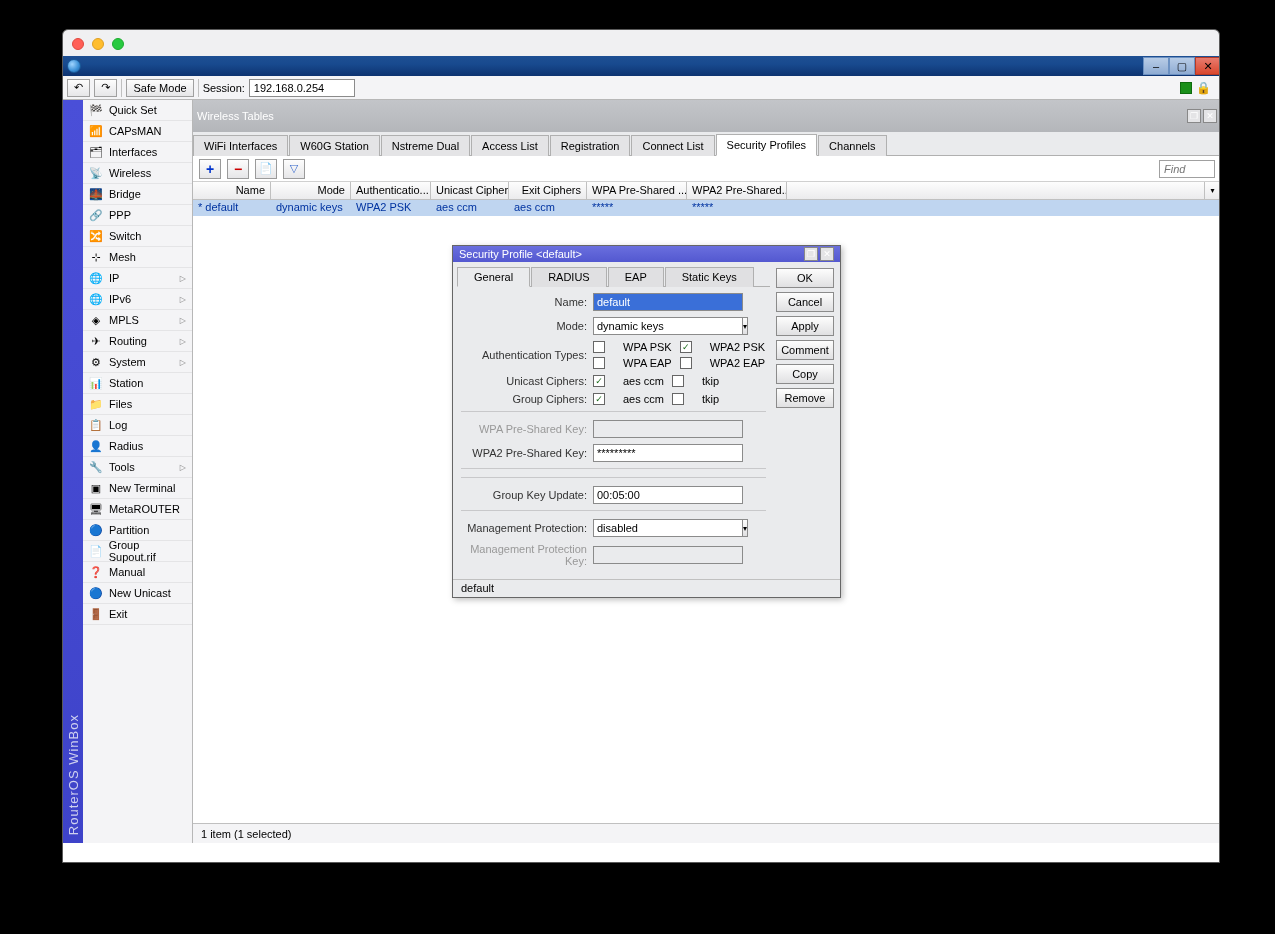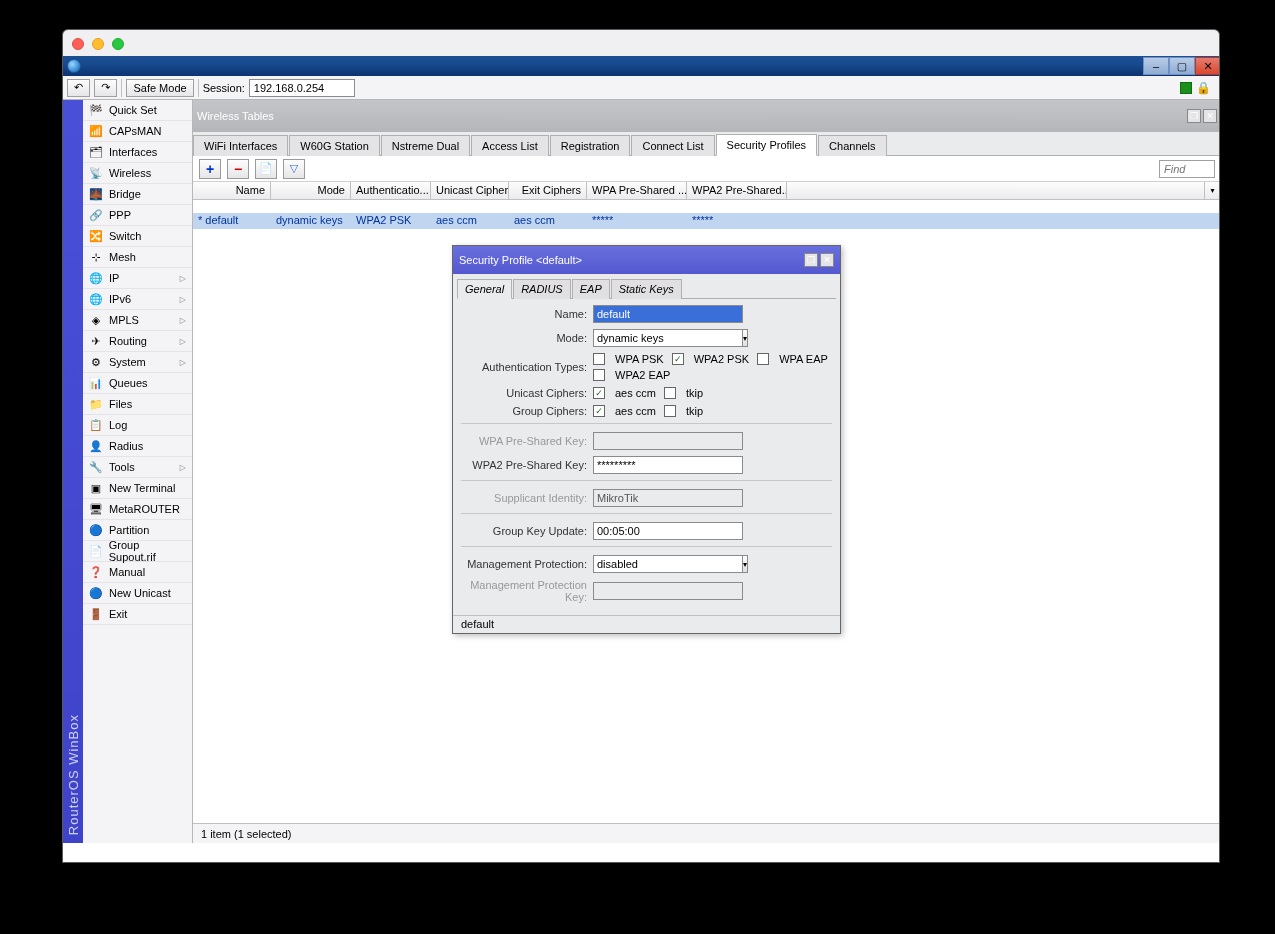--- a/index.html
+++ b/index.html
@@ -45,44 +45,44 @@
 .lt-btn{width:22px;height:20px;border:1px solid #9a9a9a;background:linear-gradient(#fdfdfd,#e6e6e8);display:flex;align-items:center;justify-content:center;cursor:pointer;}
 .lt-btn.plus{color:#0033cc;font-weight:bold;font-size:14px;}
 .lt-btn.minus{color:#cc0000;font-weight:bold;font-size:14px;}
 .lt-btn.note{color:#cc9900;}
 .lt-btn.filter{color:#3366cc;}
 .find-box{margin-left:auto;text-decoration:underline;}
 .find-input{width:56px;height:18px;border:1px solid #a0a0a0;padding:0 4px;font-style:italic;color:#888;}
 .grid-header{height:18px;background:linear-gradient(#fdfdfd,#ebebed);border-bottom:1px solid #c0c0c0;display:flex;text-align:right;}
 .gh-cell{border-right:1px solid #c0c0c0;padding:2px 5px;overflow:hidden;white-space:nowrap;position:relative;}
 .gh-dd{position:absolute;right:0;top:0;bottom:0;width:16px;border-left:1px solid #c0c0c0;display:flex;align-items:center;justify-content:center;font-size:8px;background:linear-gradient(#fdfdfd,#ebebed);}
-.grid-row{height:16px;background:#bfd5f0;display:flex;color:#0033a0;margin-top:13px;}
+.grid-row{height:16px;background:#bfd5f0;display:flex;color:#0033a0;}
 .gr-cell{padding:1px 5px;overflow:hidden;white-space:nowrap;}
 .grid-body{flex:1;background:#fff;}
 .status-bar{height:20px;background:#f4f4f6;border-top:1px solid #c0c0c0;padding:2px 8px;display:flex;align-items:center;}
 .dialog{position:absolute;left:259px;top:145px;width:389px;background:#eaebed;border:1px solid #666;box-shadow:2px 2px 6px rgba(0,0,0,0.25);}
-.dlg-title{height:28px;background:linear-gradient(#6a6fde,#5358d0);color:#fff;display:flex;align-items:center;padding:0 6px;justify-content:space-between;}
+.dlg-title{height:16px;background:linear-gradient(#6a6fde,#5358d0);color:#fff;display:flex;align-items:center;padding:0 6px;justify-content:space-between;}
 .dlg-body{display:flex;}
 .dlg-left{flex:1;padding:4px;}
 .dlg-tabs{display:flex;border-bottom:1px solid #b0b0b0;}
-.dlg-tab{padding:3px 7px;border:1px solid #b0b0b0;border-bottom:none;background:#e0e0e2;margin-right:1px;cursor:pointer;position:relative;top:1px;font-style:italic;}
+.dlg-tab{padding:3px 16px;border:1px solid #b0b0b0;border-bottom:none;background:#e0e0e2;margin-right:1px;cursor:pointer;position:relative;top:1px;}
 .dlg-tab.active{background:#eaebed;border-bottom:1px solid #eaebed;}
 .form{padding:6px 4px 2px 4px;}
 .form-row{display:flex;align-items:center;margin-bottom:6px;}
 .form-label{width:132px;text-align:right;padding-right:6px;color:#333;}
 .form-label.disabled{color:#999;}
 .form-ctrl{flex:1;}
 .form-input{width:150px;height:18px;border:1px solid #8b8b8b;background:#fff;padding:0 3px;}
 .form-input.sel{background:#3a6fd8;color:#fff;}
 .form-input.ro{background:#eaebed;color:#555;}
 .form-select{display:flex;width:150px;}
 .form-select .form-input{flex:1;}
 .sel-btn{width:16px;height:18px;border:1px solid #8b8b8b;border-left:none;background:linear-gradient(#fdfdfd,#e0e0e2);display:flex;align-items:center;justify-content:center;font-size:8px;}
 .chk-group{display:flex;flex-wrap:wrap;gap:4px 8px;}
-.chk{display:flex;align-items:center;gap:10px;}
+.chk{display:flex;align-items:center;gap:18px;}
 .chk-box{width:12px;height:12px;border:1px solid #666;background:#fff;display:flex;align-items:center;justify-content:center;font-size:9px;color:#1a6b1a;}
 .dlg-right{width:66px;padding:6px 6px 6px 2px;display:flex;flex-direction:column;gap:4px;}
 .dlg-btn{height:20px;border:1px solid #8b8b8b;background:linear-gradient(#fdfdfd,#e0e0e2);cursor:pointer;}
 .dlg-status{height:18px;border-top:1px solid #c0c0c0;padding:2px 8px;}
 .hr-sep{height:1px;background:#c8c8ca;margin:4px 0 8px 0;}
 </style>
 </head>
 <body>
 
 <div class="outer-window">
@@ -172,21 +172,21 @@
             <span>Routing</span>
             <span class="nav-arrow">▷</span>
           </div>
           <div class="nav-item">
             <span class="nav-ico">⚙</span>
             <span>System</span>
             <span class="nav-arrow">▷</span>
           </div>
           <div class="nav-item">
             <span class="nav-ico">📊</span>
-            <span>Queues</span>
+            <span>Station</span>
           </div>
           <div class="nav-item">
             <span class="nav-ico">📁</span>
             <span>Files</span>
           </div>
           <div class="nav-item">
             <span class="nav-ico">📋</span>
             <span>Log</span>
           </div>
           <div class="nav-item">
@@ -362,24 +362,20 @@
                 <div class="hr-sep"></div>
                 <div class="form-row">
                   <div class="form-label disabled">WPA Pre-Shared Key:</div>
                   <div class="form-ctrl"><input class="form-input ro" value="" style=""></div>
                 </div>
                 <div class="form-row">
                   <div class="form-label">WPA2 Pre-Shared Key:</div>
                   <div class="form-ctrl"><input class="form-input" value="*********" style=""></div>
                 </div>
                 <div class="hr-sep"></div>
-                <div class="form-row">
-                  <div class="form-label disabled">Supplicant Identity:</div>
-                  <div class="form-ctrl"><input class="form-input ro" value="MikroTik" style=""></div>
-                </div>
                 <div class="hr-sep"></div>
                 <div class="form-row">
                   <div class="form-label">Group Key Update:</div>
                   <div class="form-ctrl"><input class="form-input" value="00:05:00" style=""></div>
                 </div>
                 <div class="hr-sep"></div>
                 <div class="form-row">
                   <div class="form-label">Management Protection:</div>
                   <div class="form-ctrl">
                       <div class="form-select">
@@ -387,19 +383,27 @@
                         <div class="sel-btn">▾</div>
                       </div>
                     </div>
                 </div>
                 <div class="form-row">
                   <div class="form-label disabled">Management Protection Key:</div>
                   <div class="form-ctrl"><input class="form-input ro" value="" style=""></div>
                 </div>
               </div>
             </div>
+            <div class="dlg-right" id="dlg-btns">
+                <button class="dlg-btn">OK</button>
+                <button class="dlg-btn">Cancel</button>
+                <button class="dlg-btn">Apply</button>
+                <button class="dlg-btn">Comment</button>
+                <button class="dlg-btn">Copy</button>
+                <button class="dlg-btn">Remove</button>
+              </div>
           </div>
           <div class="dlg-status">default</div>
         </div>
       </div>
     </div>
   </div>
 </div>
 
 </body></html>

